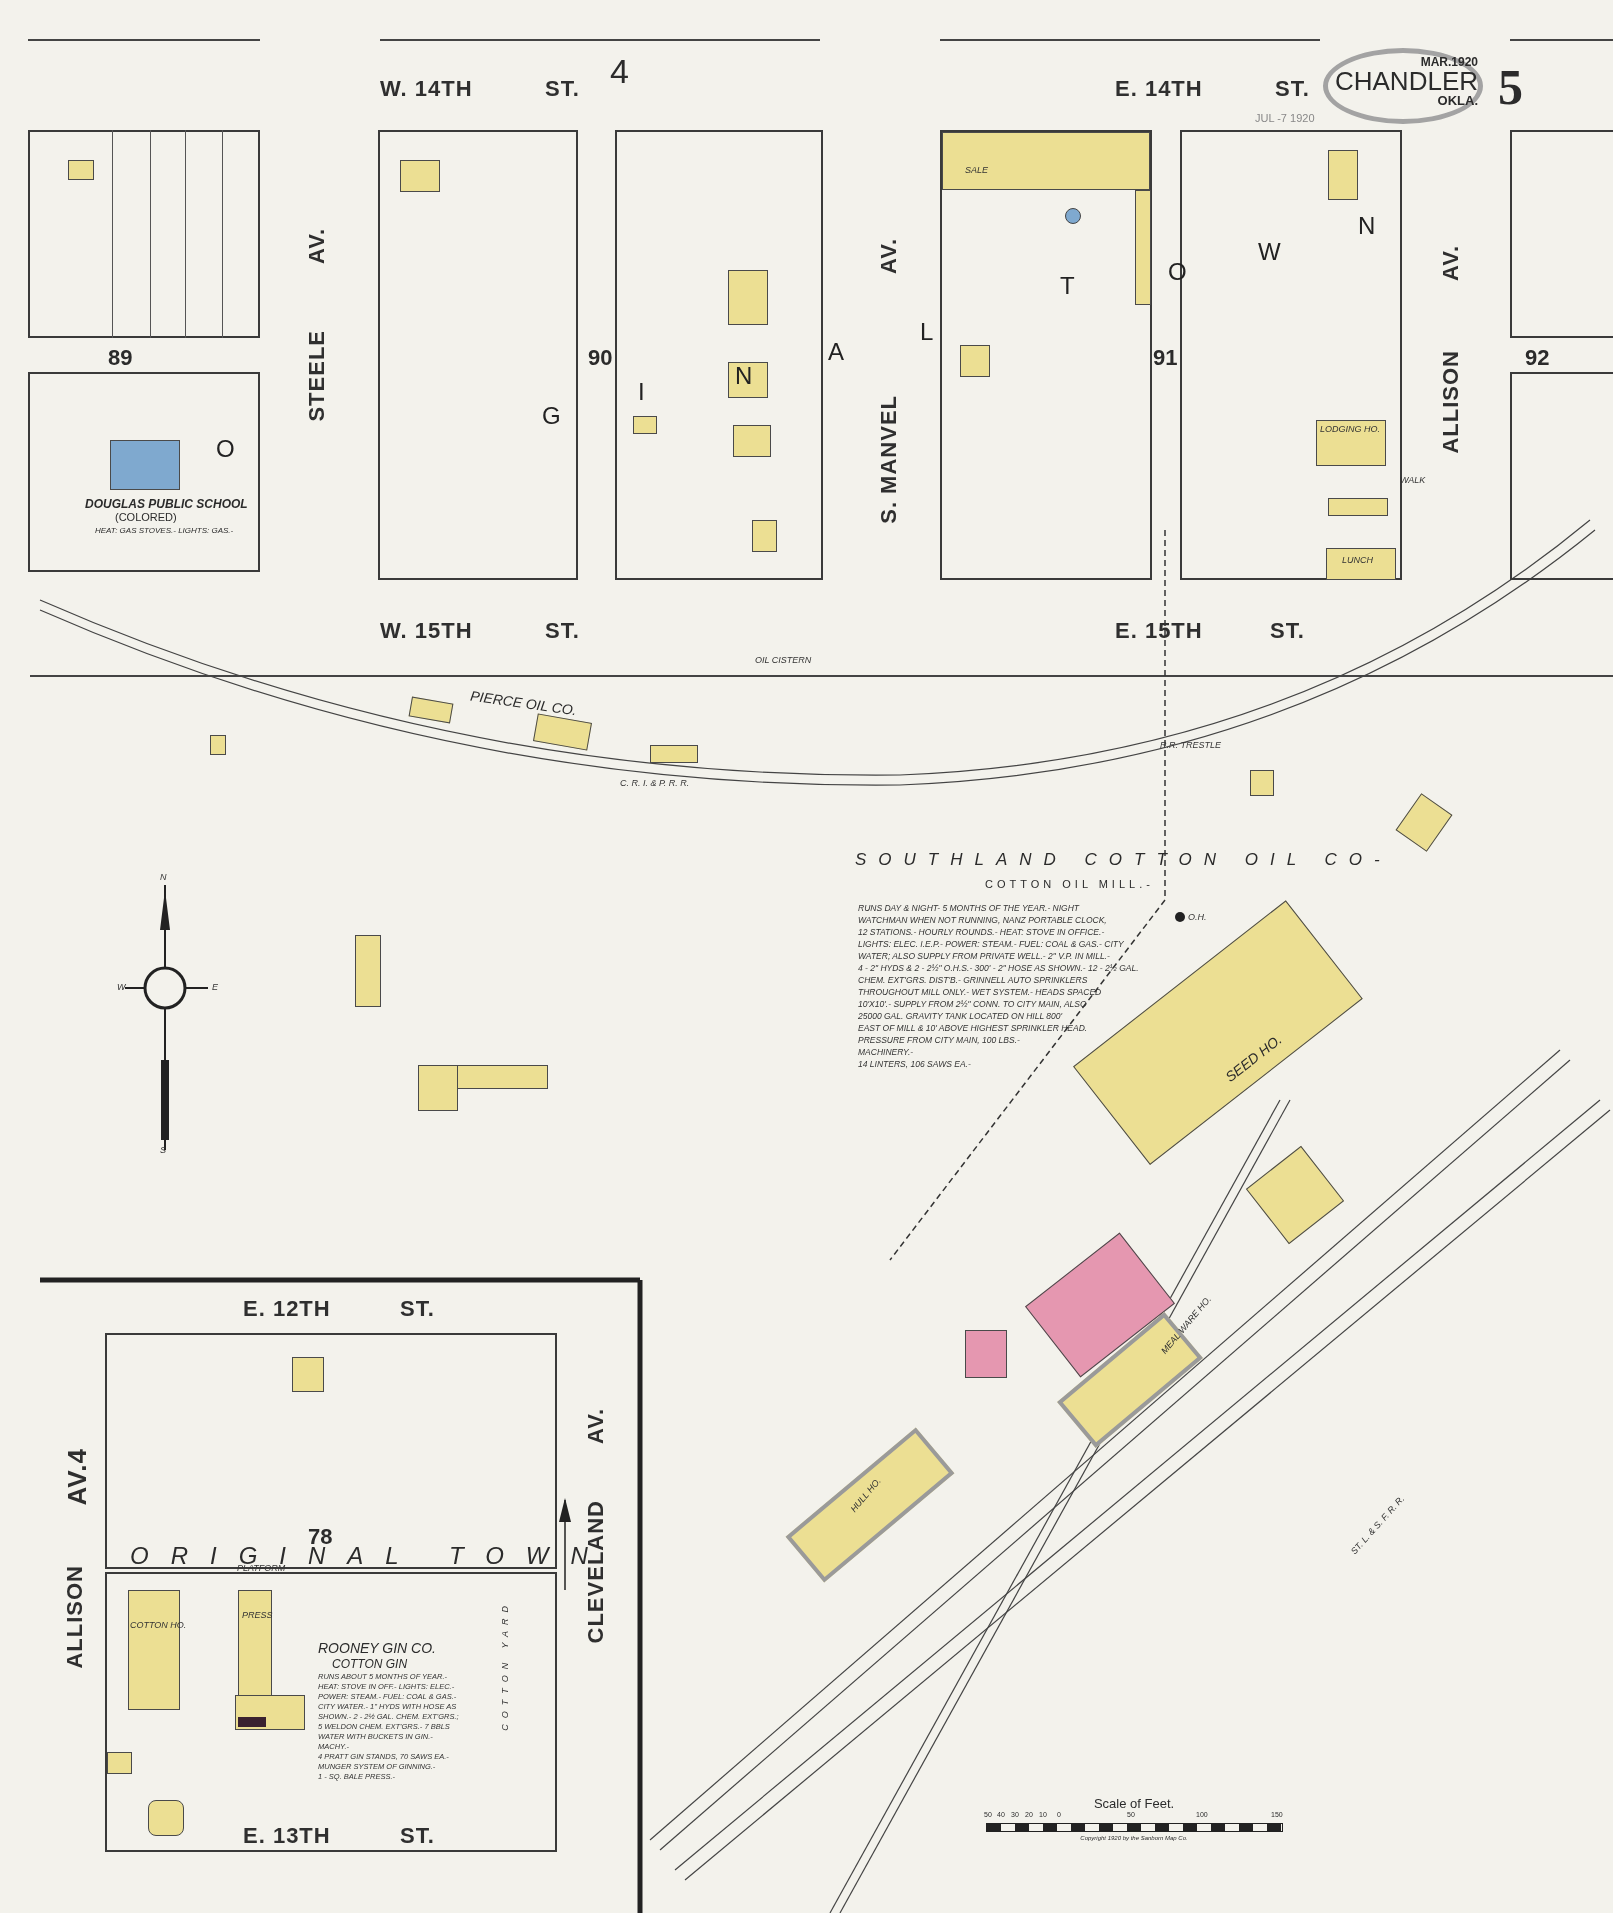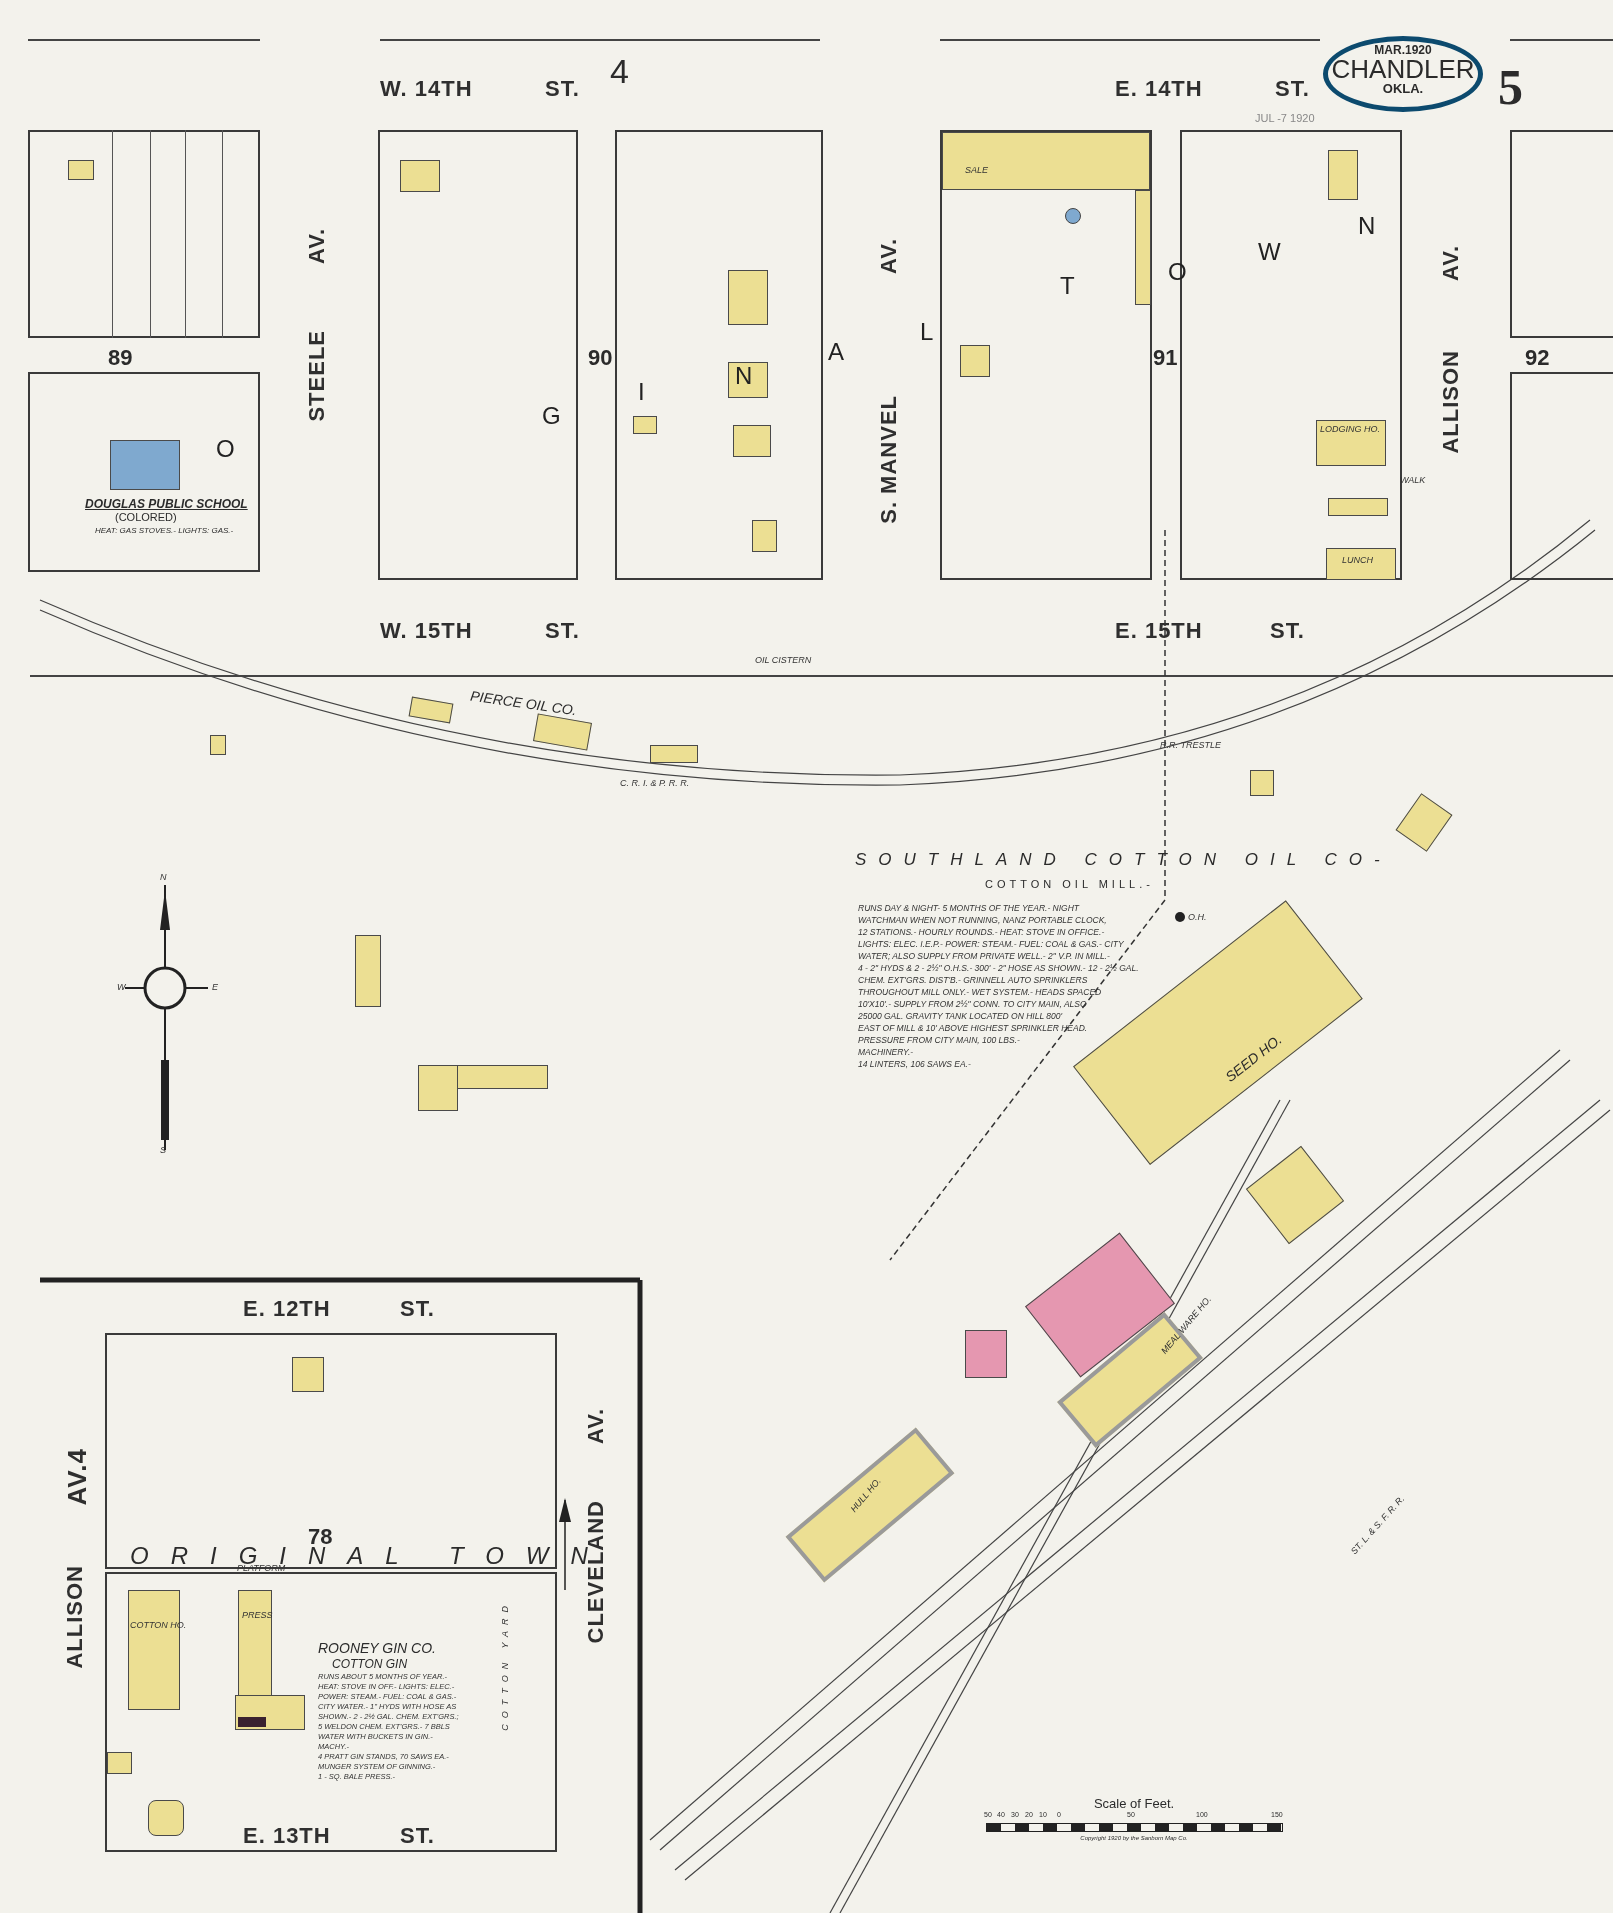--- a/index.html
+++ b/index.html
@@ -58,38 +58,38 @@
   <polygon points="165,890 160,930 170,930" fill="#222"></polygon>
   <rect x="161" y="1060" width="8" height="80" fill="#222"></rect>
 </svg>
 
 <div class="street" style="left:380px;top:76px;"><span>W. 14TH</span></div>
 <div class="street" style="left:545px;top:76px;">ST.</div>
 <div class="abs" style="left:610px;top:52px;font-size:34px;">4</div>
 <div class="street" style="left:1115px;top:76px;">E. 14TH</div>
 <div class="street" style="left:1275px;top:76px;">ST.</div>
 
-<div class="abs" style="left:1323px;top:36px;width:160px;height:76px;border:5px solid #0c4a6e;border-radius:50%;box-sizing:border-box;text-align:center;">
+<div class="abs" style="left:1323px;top:48px;width:160px;height:76px;border:5px solid #a3a3a3;border-radius:50%;box-sizing:border-box;text-align:right;">
   <div style="font-size:12px;font-weight:bold;margin-top:2px;">MAR.1920</div>
   <div style="font-size:26px;line-height:24px;">CHANDLER</div>
   <div style="font-size:13px;font-weight:bold;">OKLA.</div>
 </div>
 <div class="abs" style="left:1498px;top:58px;font-size:50px;font-weight:bold;font-family:'Liberation Serif',serif;">5</div>
 <div class="abs" style="left:1255px;top:112px;font-size:11px;color:#888;">JUL -7 1920</div>
 
 <div class="blk" style="left:28px;top:130px;width:232px;height:208px;"></div>
 <div class="vline" style="left:112px;top:130px;height:208px;"></div>
 <div class="vline" style="left:150px;top:130px;height:208px;"></div>
 <div class="vline" style="left:185px;top:130px;height:208px;"></div>
 <div class="vline" style="left:222px;top:130px;height:208px;"></div>
 <div class="bld" style="left:68px;top:160px;width:26px;height:20px;"></div>
 <div class="blocknum" style="left:108px;top:345px;">89</div>
 <div class="blk" style="left:28px;top:372px;width:232px;height:200px;"></div>
 <div class="bld blue" style="left:110px;top:440px;width:70px;height:50px;"></div>
-<div class="abs" style="left:85px;top:497px;font-size:12px;font-style:italic;font-weight:bold;text-decoration:underline;">DOUGLAS PUBLIC SCHOOL</div>
+<div class="abs" style="left:85px;top:497px;font-size:12px;font-style:italic;font-weight:bold;">DOUGLAS PUBLIC SCHOOL</div>
 <div class="abs" style="left:115px;top:511px;font-size:11px;">(COLORED)</div>
 <div class="abs" style="left:95px;top:526px;font-size:8px;font-style:italic;">HEAT: GAS STOVES.- LIGHTS: GAS.-</div>
 <div class="letter" style="left:216px;top:435px;">O</div>
 
 <div class="street vert" style="left:304px;top:330px;">STEELE</div>
 <div class="street vert" style="left:304px;top:228px;">AV.</div>
 
 <div class="blk" style="left:378px;top:130px;width:200px;height:450px;"></div>
 <div class="blk" style="left:615px;top:130px;width:208px;height:450px;"></div>
 <div class="blocknum" style="left:588px;top:345px;">90</div>

